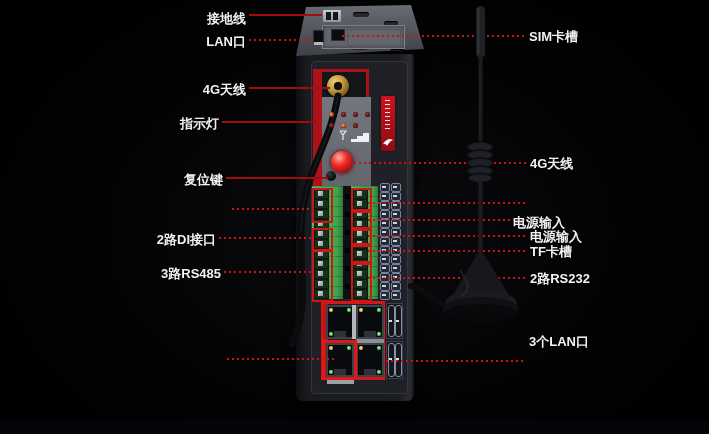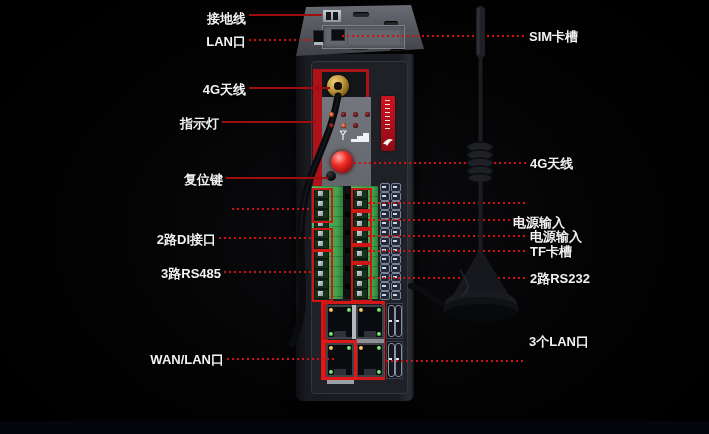--- a/index.html
+++ b/index.html
@@ -210,21 +210,20 @@
     <div class="ln solid" style="left: 249px; top: 87px; width: 81px;"></div>
     <div class="ann-label" style="right: 490px; top: 115px;">指示灯</div>
     <div class="ln solid" style="left: 222px; top: 121px; width: 94px;"></div>
     <div class="ann-label" style="right: 486px; top: 171px;">复位键</div>
     <div class="ln solid" style="left: 226px; top: 177px; width: 102px;"></div>
     <div class="ln dotted" style="left: 232px; top: 208px; width: 82px;"></div>
     <div class="ann-label" style="right: 493px; top: 231px; text-align: right;">2路DI接口</div>
     <div class="ln dotted" style="left: 219px; top: 237px; width: 95px;"></div>
     <div class="ann-label" style="right: 488px; top: 265px;">3路RS485</div>
     <div class="ln dotted" style="left: 224px; top: 271px; width: 90px;"></div>
-    <div class="ann-label" style="right: 485px; top: 351px;">WAN/LAN口</div>
     <div class="ln dotted" style="left: 227px; top: 358px; width: 107px;"></div>
     <div class="ann-label" style="left: 529px; top: 28px;">SIM卡槽</div>
     <div class="ln dotted" style="left: 342px; top: 35px; width: 183px;"></div>
     <div class="ann-label" style="left: 530px; top: 155px;">4G天线</div>
     <div class="ln dotted" style="left: 354px; top: 162px; width: 172px;"></div>
     <div class="ann-label" style="left: 513px; top: 194px; margin-top: 20px;">电源输入</div>
     <div class="ln dotted" style="left: 368px; top: 202px; width: 158px;"></div>
     <div class="ln dotted" style="left: 368px; top: 219px; width: 158px;"></div>
     <div class="ann-label" style="left: 530px; top: 228px;">电源输入</div>
     <div class="ln dotted" style="left: 368px; top: 235px; width: 158px;"></div>

